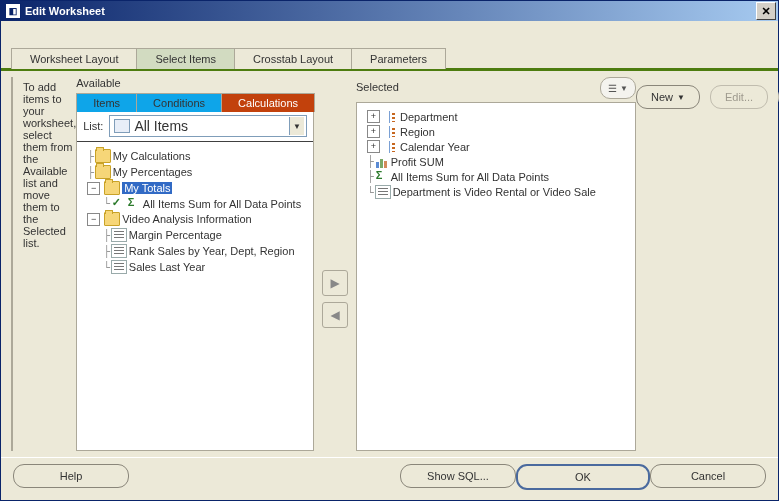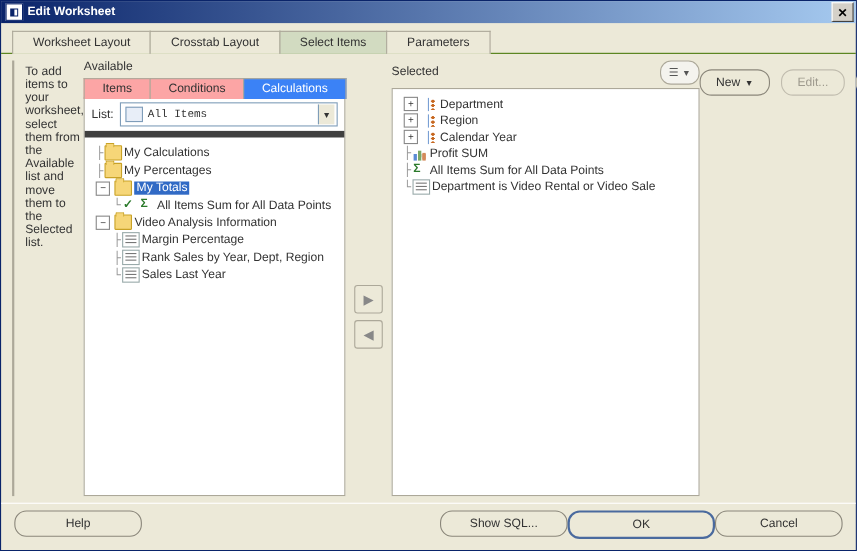--- a/index.html
+++ b/index.html
@@ -3,21 +3,21 @@
 <meta charset="utf-8">
 <style>
   html, body { margin:0; padding:0; font-family:"Tahoma","Segoe UI",Arial,sans-serif; font-size:11px; color:#333; background:#d4d0c8; }
   .window { width:779px; height:501px; background:#ece9d8; border:1px solid #0a246a; box-sizing:border-box; position:relative; display:flex; flex-direction:column; }
   
   .titlebar { height:20px; background:linear-gradient(to right,#0a246a,#a6caf0); color:#fff; display:flex; align-items:center; padding:0 2px 0 4px; font-weight:bold; }
   .titlebar .ticon { width:14px; height:14px; background:#fff; color:#0a246a; display:flex; align-items:center; justify-content:center; font-size:9px; margin-right:4px; border:1px solid #0a246a;}
   .titlebar .title { flex:1; }
   .titlebar .close { width:18px; height:16px; background:#d4d0c8; border:1px solid #fff; border-right-color:#404040; border-bottom-color:#404040; display:flex; align-items:center; justify-content:center; font-family:Arial; font-size:11px; font-weight:bold; color:#000; }
   
-  .tabstrip { padding:6px 10px 0 10px; display:flex; gap:0; border-bottom:1px solid #4d7c0f;}
+  .tabstrip { padding:6px 10px 0 10px; display:flex; gap:0; border-bottom:3px solid #4d7c0f;margin-top:20px;}
   .tab { padding:4px 18px; background:#ece9d8; border:1px solid #aca899; border-bottom:none; border-radius:0; margin-right:-1px; color:#333; cursor:default; position:relative; top:1px;}
   .tab.active { background:#d2dbc1; }
   
   .body { flex:1; display:flex; padding:6px 10px 6px 10px; gap:10px; }
   .leftimg { width:130px; background:linear-gradient(to bottom,#c9d8f0,#e8eef8); border:1px solid #aca899; position:relative; overflow:hidden;}
   .leftimg .digits { position:absolute; top:110px; left:10px; font-size:40px; color:#aab8d6; font-family:serif; text-shadow:0 0 2px #aab8d6; transform:rotate(-6deg);}
   .leftimg .calc { position:absolute; top:208px; left:32px; width:70px; height:92px; background:#dadce0; border:1px solid #888; border-radius:4px;padding-left:44px;}
   .leftimg .calc .screen { margin:6px 6px 4px 6px; height:16px; background:#bfcaa0; border:1px inset #888; font-size:8px; text-align:right; padding:1px 2px; color:#444;}
   .leftimg .calc .keys { display:grid; grid-template-columns:repeat(4,1fr); gap:3px; padding:0 6px;}
   .leftimg .calc .keys div{ height:9px; background:#555; border-radius:2px;}
@@ -25,27 +25,27 @@
   .leftimg .mag .glass { width:54px; height:54px; border:3px solid #b0b8c8; border-radius:50%; background:rgba(255,255,255,0.2);}
   .leftimg .mag .handle { position:absolute; bottom:-6px; right:-6px; width:26px; height:6px; background:#b0b8c8; transform:rotate(45deg); border-radius:3px;}
   .main { flex:1; display:flex; flex-direction:row; }
   .instr { padding:4px 0 12px 0; color:#333; }
   .cols { display:flex; align-items:stretch; gap:8px; }
   .col-left { flex:1; display:flex; flex-direction:column;}
   .panel-title { margin-bottom:3px; color:#333;}
   .sel-head { display:flex; align-items:center; justify-content:space-between; margin-bottom:3px;}
   .sel-head .viewbtn { width:34px; height:20px; border:1px solid #aca899; border-radius:10px; background:#f4f3ee; display:flex; align-items:center; justify-content:center; gap:3px; font-size:10px; color:#555;}
   .subtabs { display:flex; margin-bottom:-1px;}
-  .subtab { padding:3px 16px; background:#fca5a5; border:1px solid #aca899; border-bottom:none; margin-right:-1px; color:#333; position:relative; top:1px;}
-  .subtab.active { background:#3b82f6; color:#fff; }
+  .subtab { padding:3px 16px; background:#0ea5e9; border:1px solid #aca899; border-bottom:none; margin-right:-1px; color:#333; position:relative; top:1px;}
+  .subtab.active { background:#c2410c; color:#fff; }
   .panel { flex:1; border:1px solid #aca899; background:#fff; display:flex; flex-direction:column; }
-  .listrow { display:flex; align-items:center; gap:6px; padding:4px 6px; border-bottom:6px solid #404040;justify-content:flex-end;}
+  .listrow { display:flex; align-items:center; gap:6px; padding:4px 6px; border-bottom:1px solid #404040;justify-content:flex-end;}
   .listrow .combo { flex:1; height:20px; border:1px solid #7f9db9; background:#fff; display:flex; align-items:center; gap:4px; padding:0 2px 0 4px; }
   .combo .ci { width:14px; height:12px; background:#e8eef8; border:1px solid #7f9db9;}
-  .combo .ct { flex:1; font-size:10px;font-family:Liberation Mono, monospace; }
+  .combo .ct { flex:1; font-size:14px; }
   .combo .ca { width:14px; height:18px; border-left:1px solid #7f9db9; display:flex; align-items:center; justify-content:center; font-size:8px; color:#333; background:#ece9d8;}
   .tree { flex:1; overflow:auto; padding:6px 4px 6px 4px;}
   .node { display:flex; align-items:center; gap:2px; padding:1px 0; white-space:nowrap;}
   .tree-line { color:#999; font-family:monospace; font-size:11px; letter-spacing:-1px;}
   .exp { width:11px; height:11px; border:1px solid #888; background:#fff; display:inline-flex; align-items:center; justify-content:center; font-size:9px; line-height:1; color:#333; margin-right:2px;}
   .icon { width:14px; height:12px; display:inline-block; position:relative;}
   .icon.folder { background:#f6d678; border:1px solid #c9a227; border-radius:1px;}
   .icon.folder::before{content:"";position:absolute;top:-3px;left:0;width:6px;height:3px;background:#f6d678;border:1px solid #c9a227;border-bottom:none;border-radius:1px 1px 0 0;}
   .icon.sigma { background:none; border:none; width:14px;}
   .icon.sigma::after{content:"Σ"; color:#2b7a2b; font-weight:bold; font-size:11px; position:absolute; left:1px; top:-2px;}
@@ -89,22 +89,22 @@
 <div class="window">
 
   <div class="titlebar">
     <div class="ticon">◧</div>
     <div class="title">Edit Worksheet</div>
     <div class="close">✕</div>
   </div>
 
   <div class="tabstrip">
     <div class="tab">Worksheet Layout</div>
+    <div class="tab active">Select Items</div>
     <div class="tab">Crosstab Layout</div>
-    <div class="tab active">Select Items</div>
     <div class="tab">Parameters</div>
   </div>
 
   <div class="body">
 
     <div class="leftimg">
       <div class="digits">9<span style="font-size:30px;">2<br>3</span></div>
       <div class="calc">
         <div class="screen">830.</div>
         <div class="keys">

